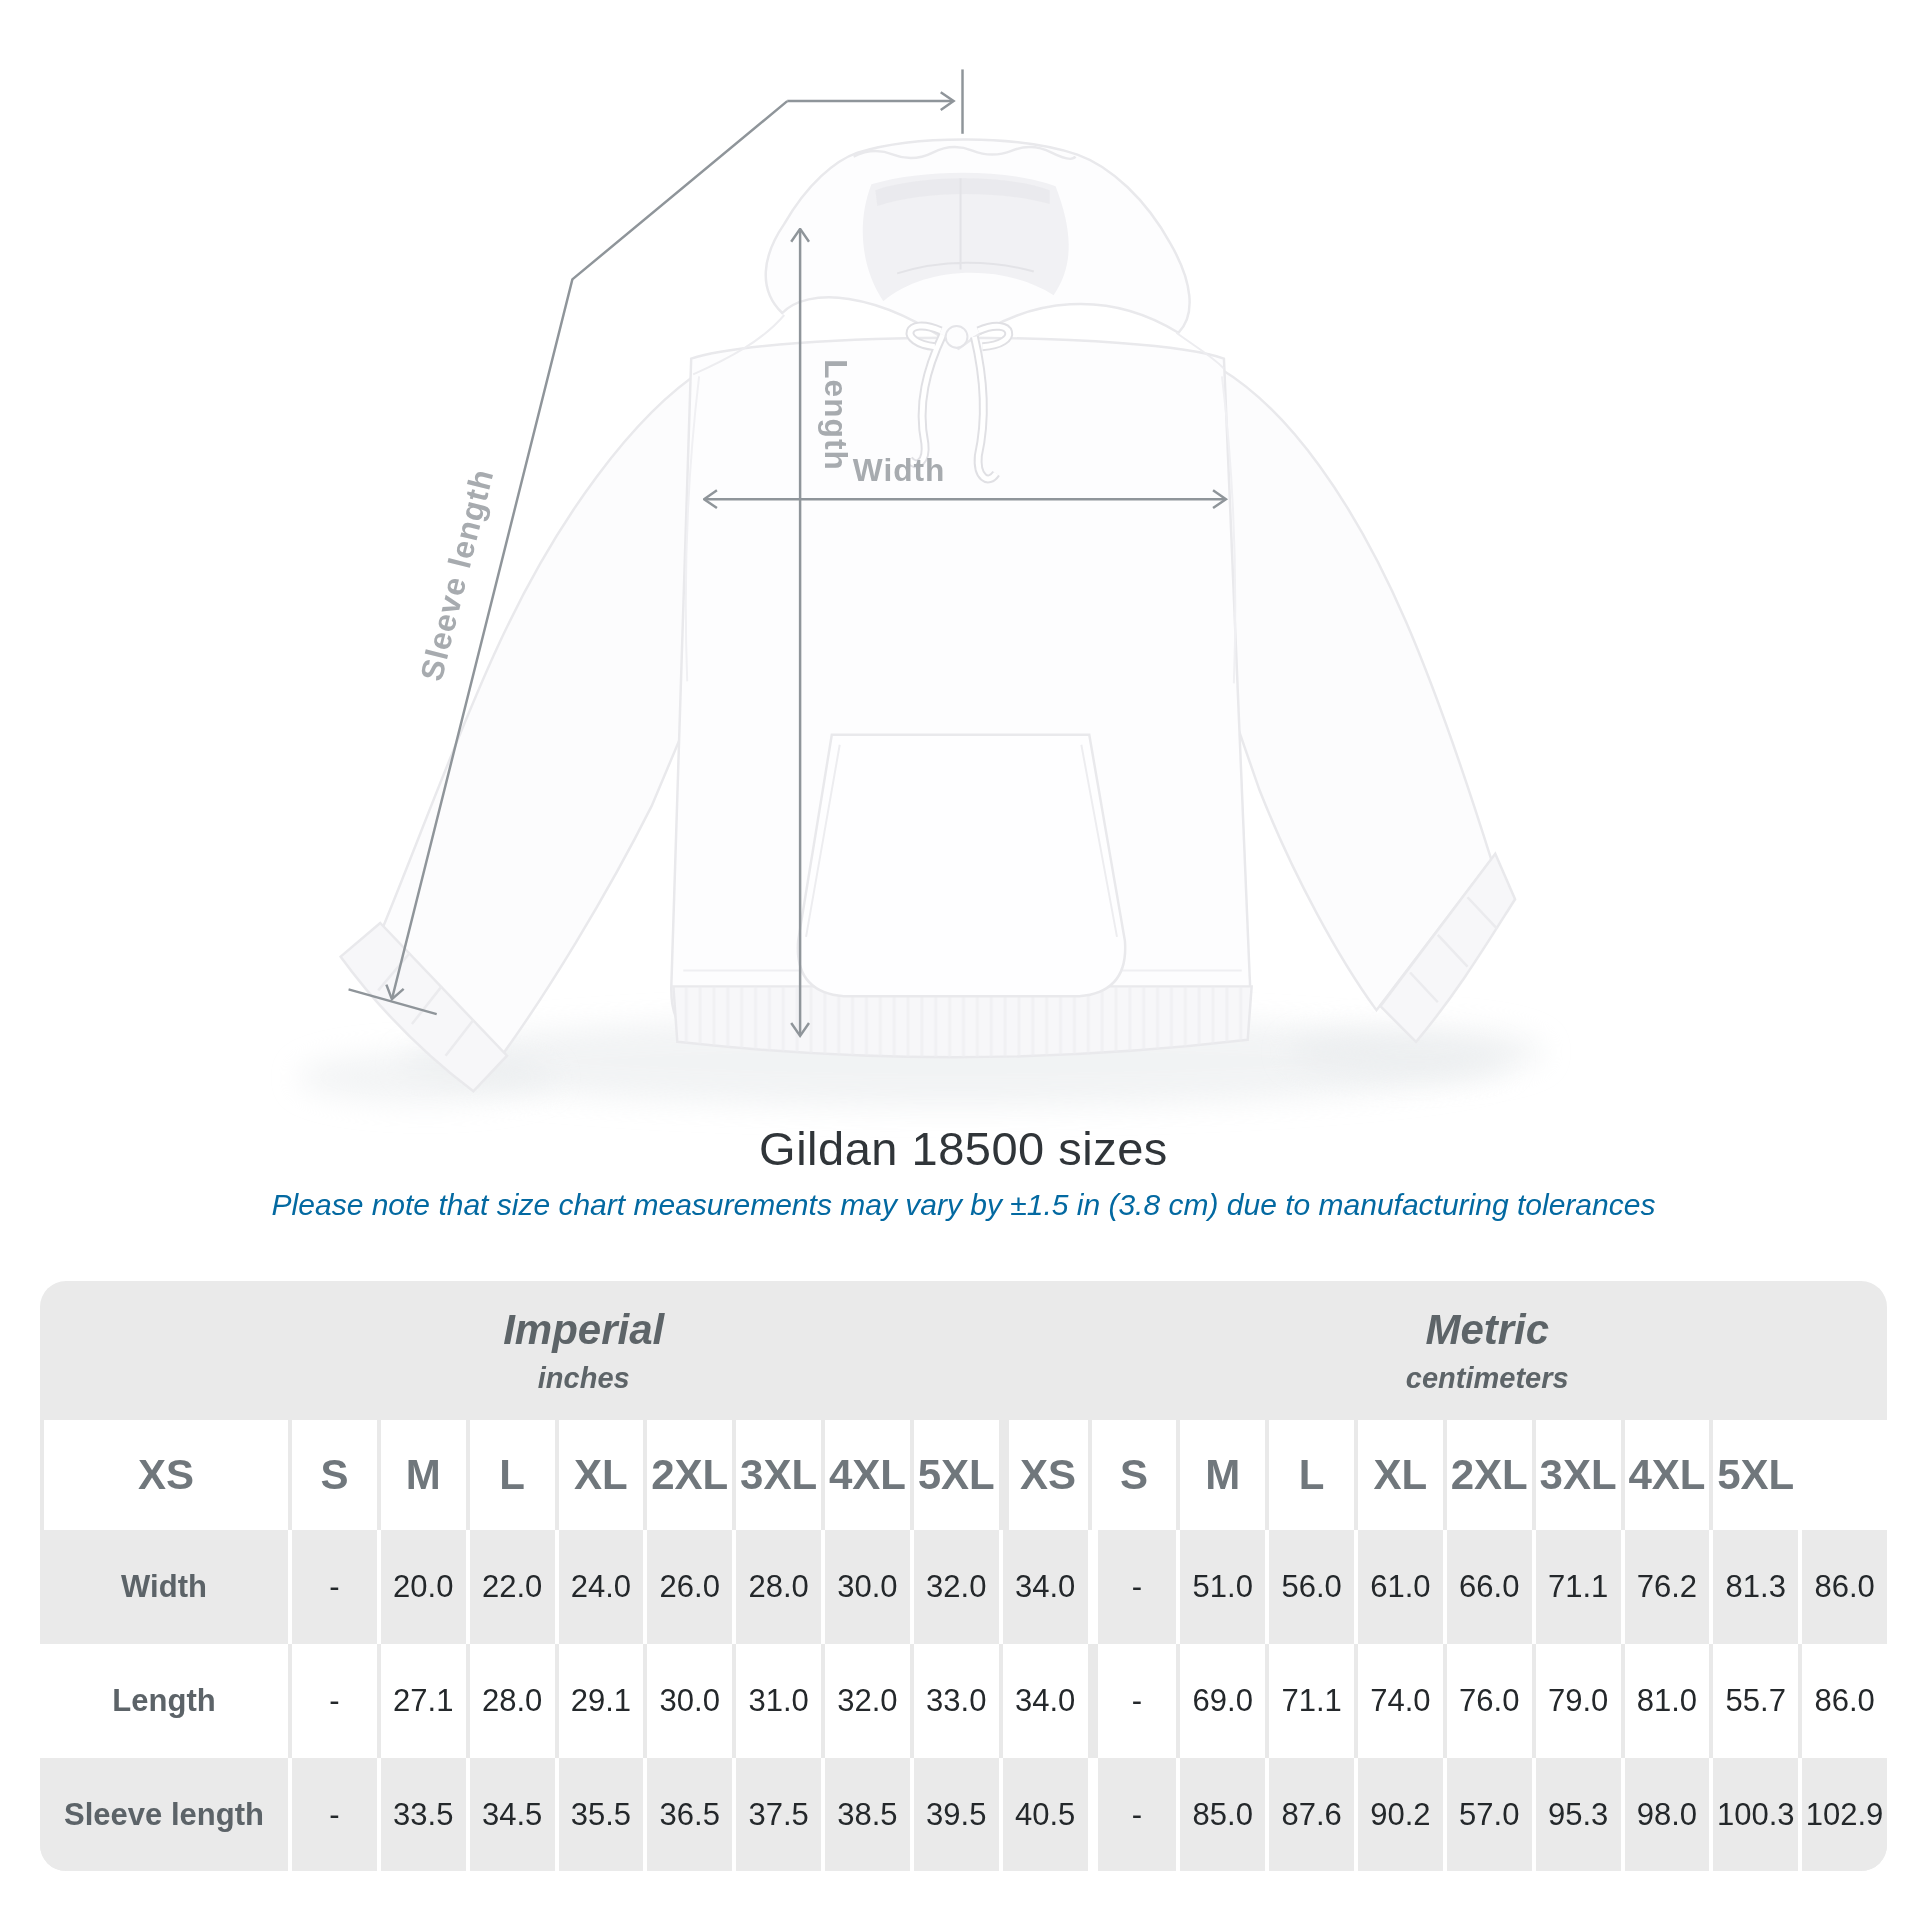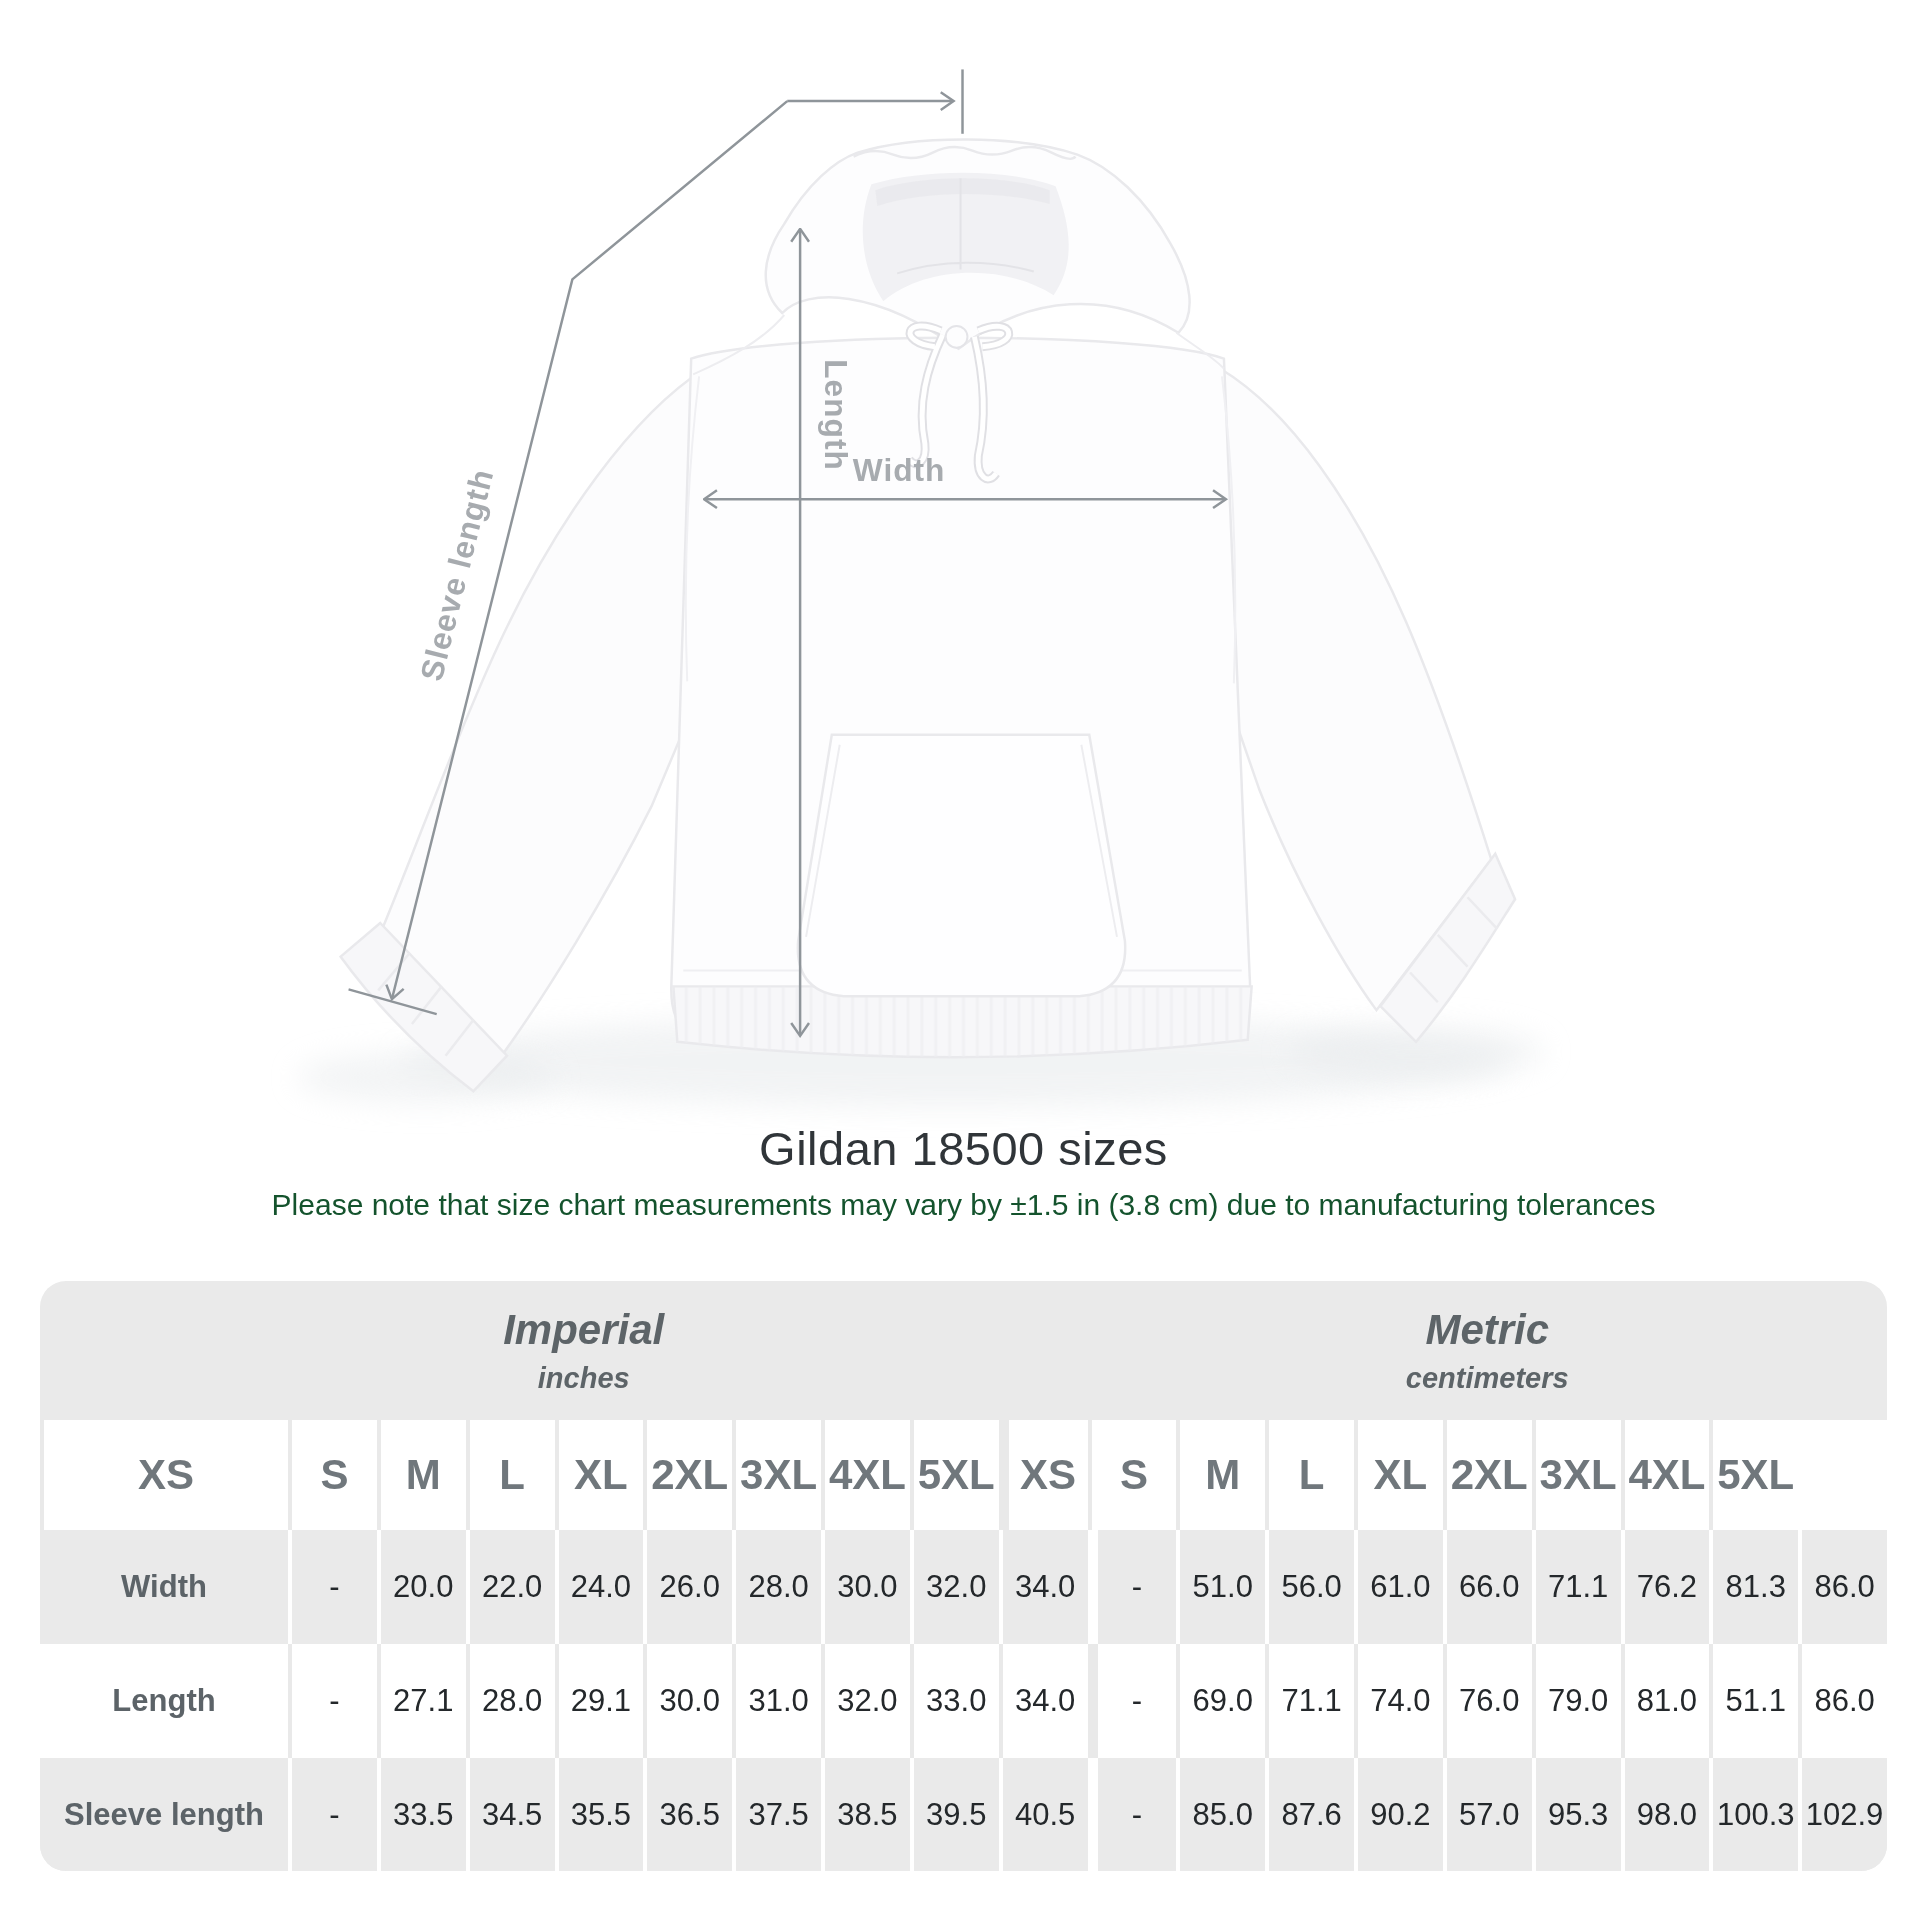--- a/index.html
+++ b/index.html
@@ -7,21 +7,21 @@
         font-family:"Liberation Sans",sans-serif;}
 
   
   .diagram-svg{position:absolute;left:0;top:0;}
   .dim-label{font-family:"Liberation Sans",sans-serif;font-weight:bold;font-size:32px;fill:#a7abaf;letter-spacing:1px;}
 
   
   .page-title{position:absolute;left:0;top:1121px;width:100%;text-align:center;
               font-size:47px;font-weight:normal;color:#303539;letter-spacing:0.5px;}
   .page-subtitle{position:absolute;left:0;top:1188px;width:100%;text-align:center;
-                 font-size:30px;color:#14532d;}
+                 font-size:30px;font-style:italic;color:#0369a1;}
 
   
   .size-table{position:absolute;left:40px;top:1281px;width:1847px;height:590px;
               background:#eaeaea;border-radius:26px;overflow:hidden;}
   .trow{display:grid;grid-template-columns:248px repeat(18,1fr);}
   .band{height:139px;}
   .unit-group{display:flex;flex-direction:column;align-items:center;justify-content:center;}
   .ug-imp{grid-column:1/11;margin-left:40px;}
   .ug-met{grid-column:11/20;}
   .unit-name{font-size:42px;font-weight:bold;font-style:italic;color:#5d6468;}
@@ -179,21 +179,21 @@
           <div class="cell val">32.0</div>
           <div class="cell val">33.0</div>
           <div class="cell val">34.0</div>
           <div class="cell val wide">-</div>
           <div class="cell val">69.0</div>
           <div class="cell val">71.1</div>
           <div class="cell val">74.0</div>
           <div class="cell val">76.0</div>
           <div class="cell val">79.0</div>
           <div class="cell val">81.0</div>
-          <div class="cell val">51.1</div>
+          <div class="cell val">55.7</div>
           <div class="cell val">86.0</div>
         </div>
         <div class="trow data-row row-gray">
           <div class="cell lbl">Sleeve length</div>
           <div class="cell val">-</div>
           <div class="cell val">33.5</div>
           <div class="cell val">34.5</div>
           <div class="cell val">35.5</div>
           <div class="cell val">36.5</div>
           <div class="cell val">37.5</div>

